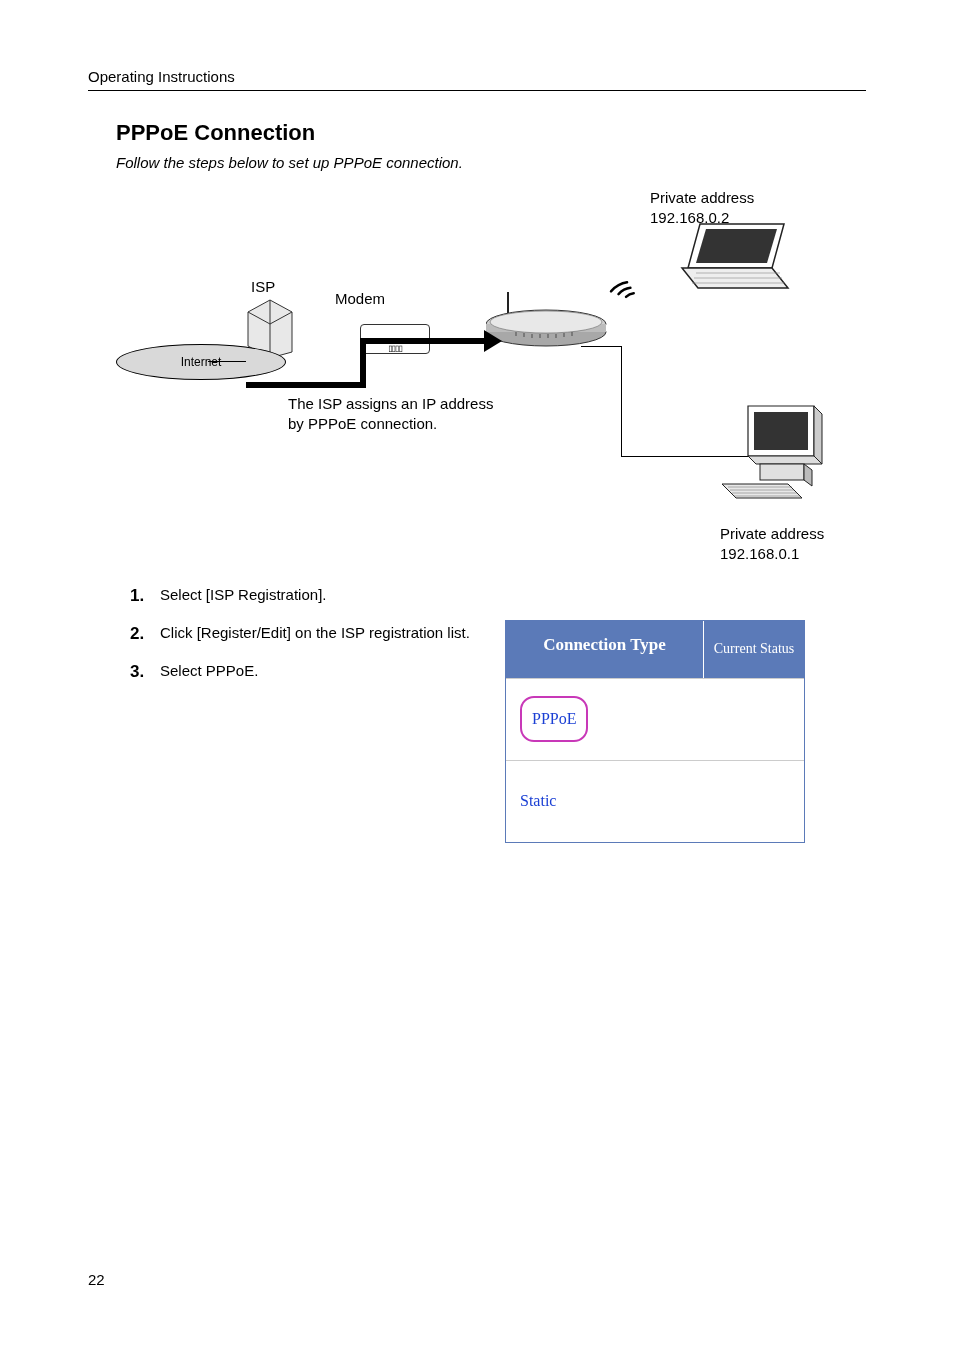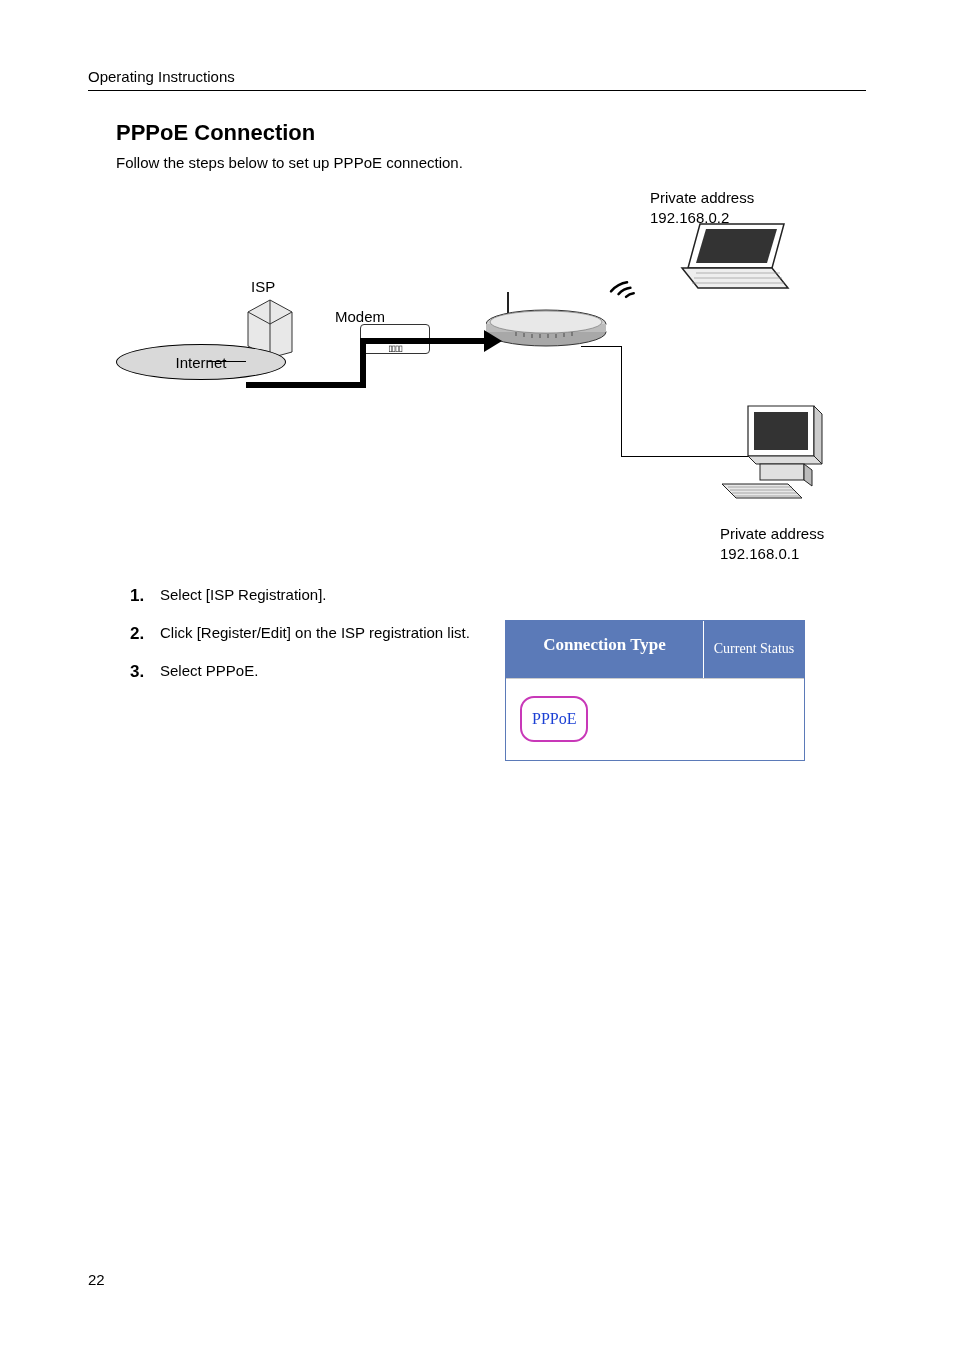--- a/index.html
+++ b/index.html
@@ -30,20 +30,21 @@
     top: 120px;
     left: 116px;
     font-size: 22px;
     font-weight: bold;
   }
   .intro-text {
     position: absolute;
     top: 154px;
     left: 116px;
     font-size: 15px;
+    font-style: italic;
   }
   .diagram {
     position: absolute;
     top: 178px;
     left: 116px;
     width: 752px;
     height: 390px;
   }
   .private-addr-top {
     position: absolute;
@@ -69,21 +70,21 @@
     transform: rotate(20deg);
   }
   .isp-label {
     position: absolute;
     top: 100px;
     left: 135px;
     font-size: 15px;
   }
   .modem-label {
     position: absolute;
-    top: 130px;
+    top: 112px;
     left: 219px;
     font-size: 15px;
   }
   .isp-box {
     position: absolute;
     top: 120px;
     left: 130px;
     width: 50px;
     height: 60px;
   }
@@ -117,21 +118,21 @@
     top: 166px;
     left: 0;
     width: 170px;
     height: 36px;
     border: 1px solid #000;
     border-radius: 50%;
     background: #d9d9d9;
     display: flex;
     align-items: center;
     justify-content: center;
-    font-size: 15px;
+    font-size: 12px;
   }
   .assign-text {
     position: absolute;
     top: 216px;
     left: 172px;
     font-size: 15px;
     line-height: 1.3;
   }
   .desktop {
     position: absolute;
@@ -332,20 +333,24 @@
 
   <div class="line1"></div>
   <div class="thick-horiz2"></div>
   <div class="thick-vert"></div>
   <div class="thick-path"></div>
   <div class="arrowhead"></div>
   <div class="router-h"></div>
   <div class="router-down"></div>
   <div class="router-right"></div>
 
+  <div class="assign-text">
+    <span>The ISP assigns an IP address</span><br>
+    <span>by PPPoE connection.</span>
+  </div>
 
   <svg class="desktop" viewBox="0 0 110 100">
 
     <polygon points="34,4 100,4 100,54 34,54" fill="#fff" stroke="#222" stroke-width="1.2"></polygon>
     <polygon points="40,10 94,10 94,48 40,48" fill="#333"></polygon>
     <polygon points="100,4 108,12 108,62 100,54" fill="#ccc" stroke="#222" stroke-width="1"></polygon>
     <polygon points="34,54 100,54 108,62 42,62" fill="#ddd" stroke="#222" stroke-width="1"></polygon>
 
     <rect x="46" y="62" width="44" height="16" fill="#e0e0e0" stroke="#222" stroke-width="1"></rect>
     <polygon points="90,62 98,68 98,84 90,78" fill="#bbb" stroke="#222" stroke-width="1"></polygon>
@@ -383,15 +388,18 @@
 <div class="table-screenshot">
   <div class="thead">
     <div class="th1">Connection Type</div>
     <div class="th2">Current Status</div>
   </div>
   <div class="trow">
     <span class="pppoe-circle">
       <span>PPPoE</span>
     </span>
   </div>
+  <div class="trow">
+    <span>Static</span>
+  </div>
 </div>
 
 <div class="page-num">22</div>
 
 </body></html>

